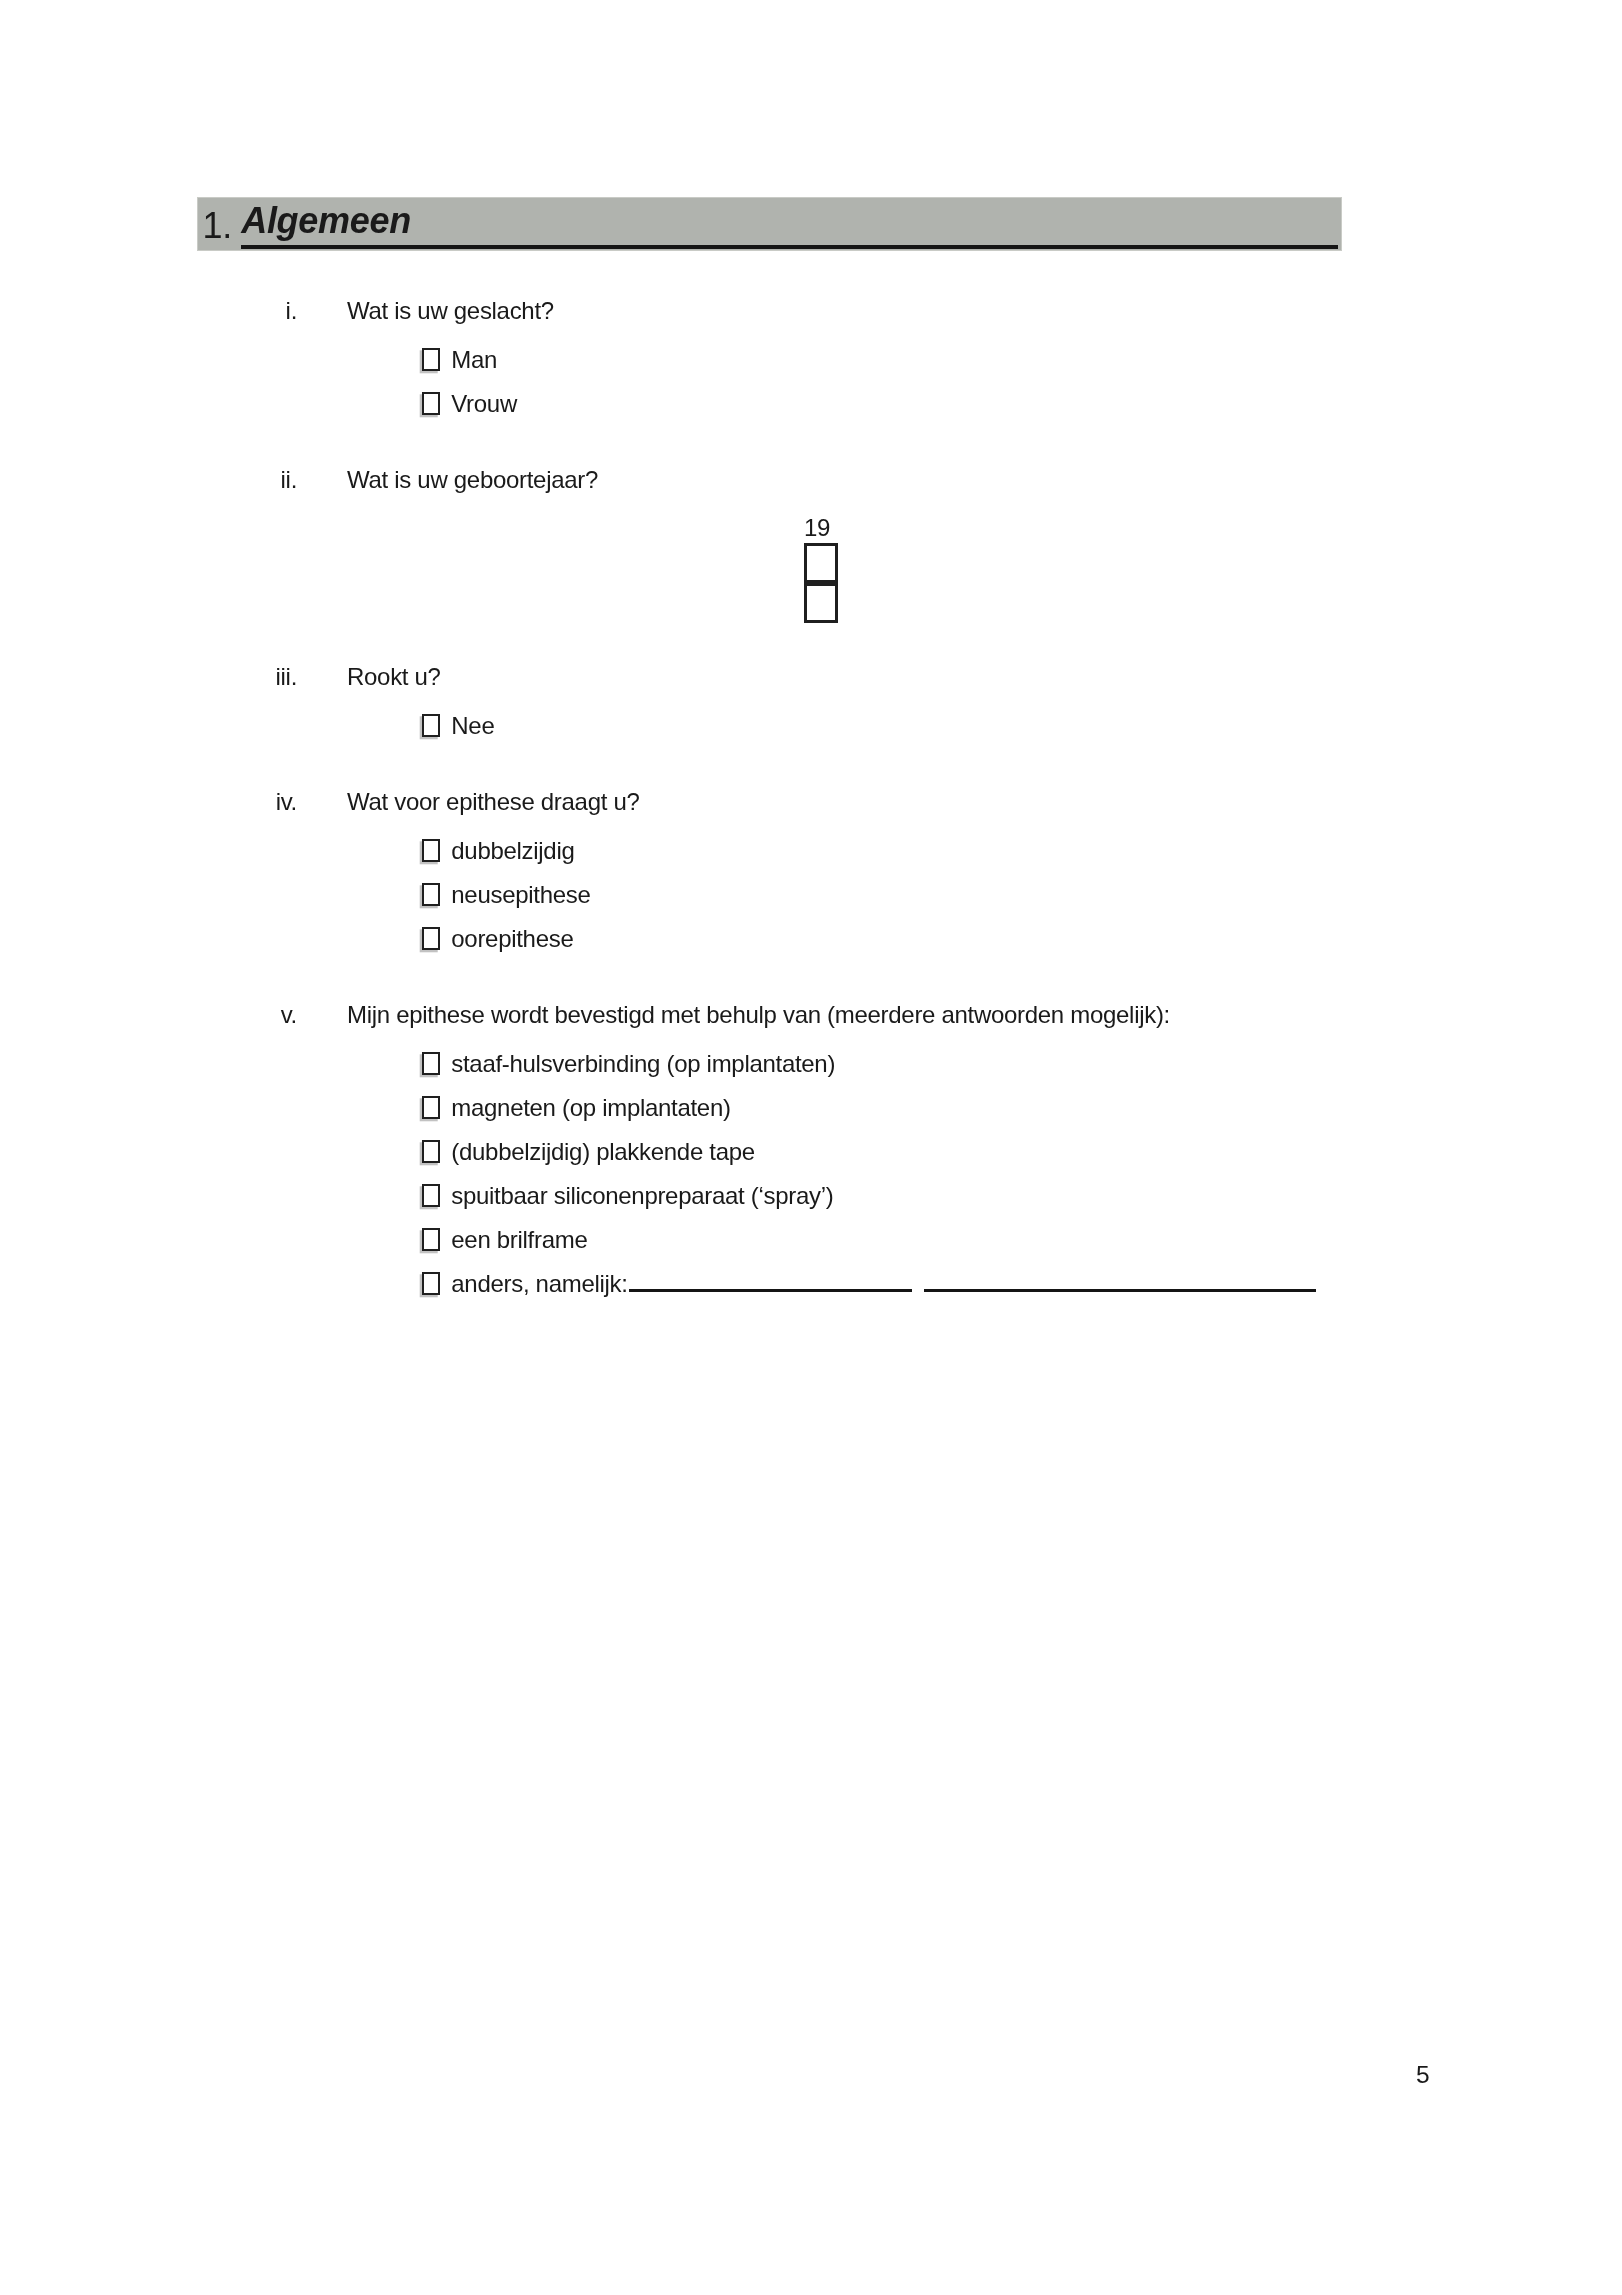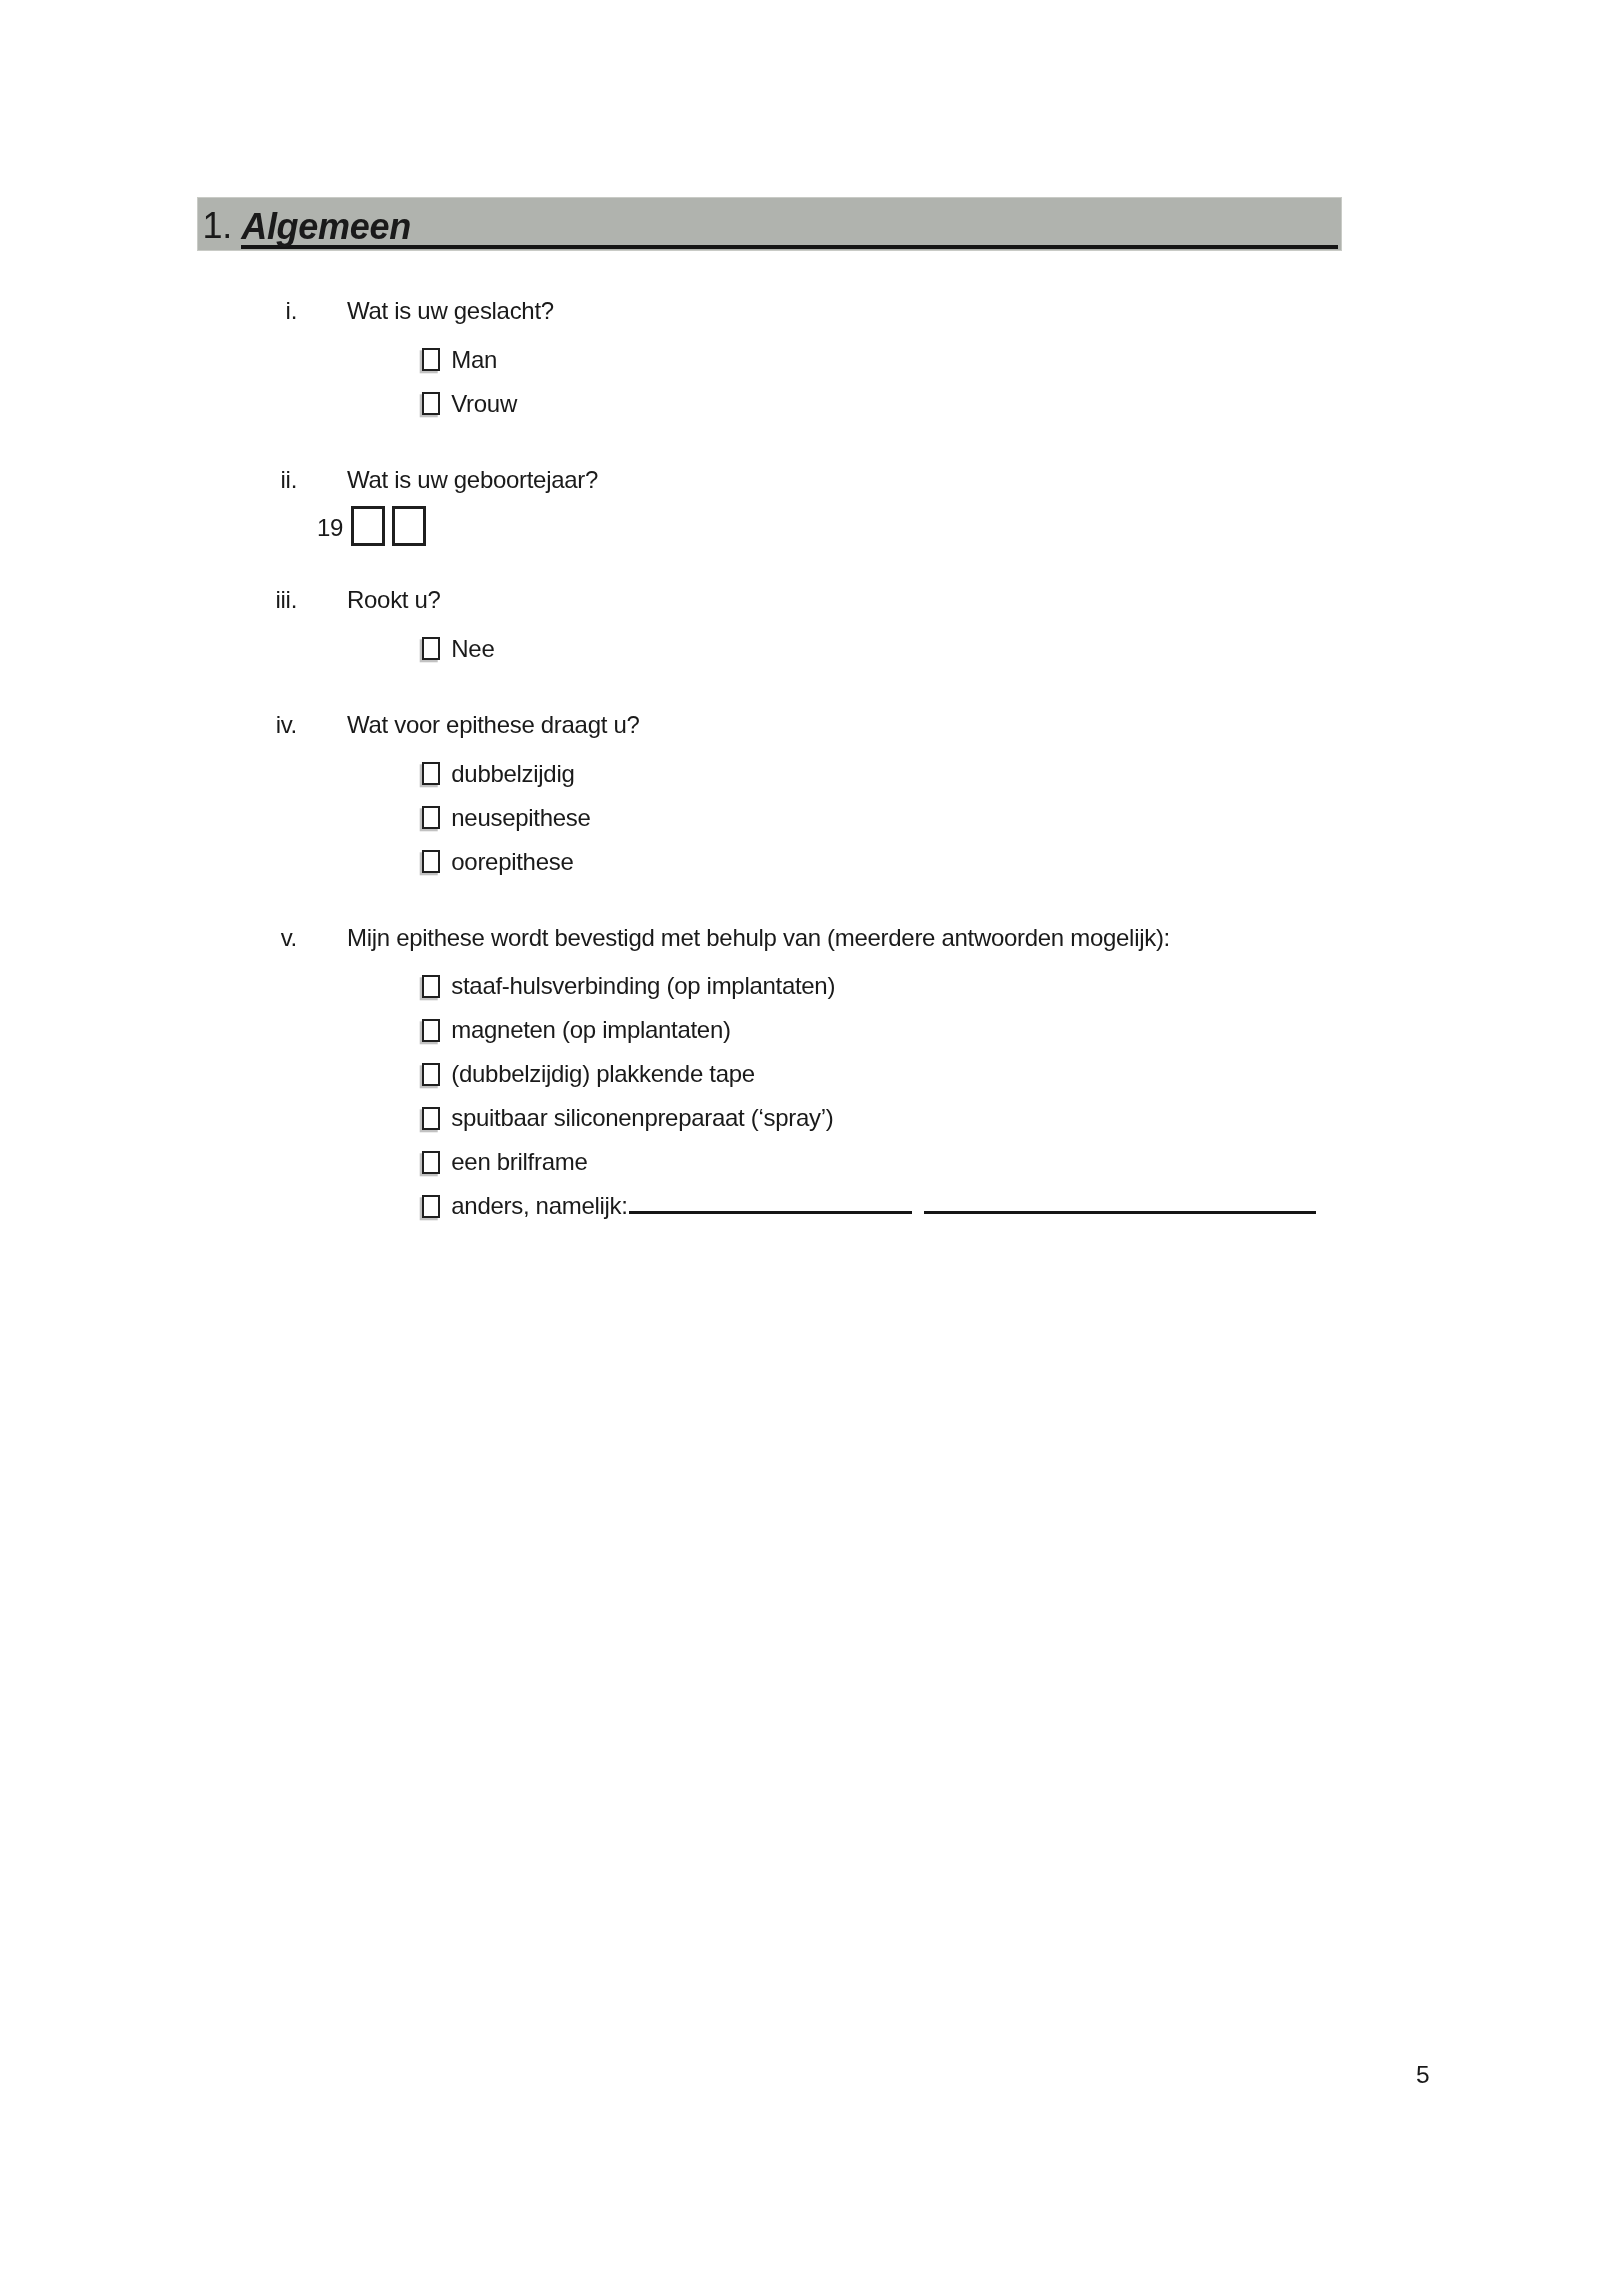--- a/index.html
+++ b/index.html
@@ -35,21 +35,21 @@
   .section-number{
     font-style:normal;
     font-weight:400;
     padding-bottom:4.6px;
     white-space:pre;
   }
   .section-title{
     font-weight:700;
     font-style:italic;
     border-bottom:4.6px solid #151515;
-    padding-bottom:0;
+    padding-bottom:6px;
     margin-left:9.2px;
   }
   .header-underline{
     flex:1;
     border-bottom:4.6px solid #151515;
     height:7.7px;
   }
   
   .questions{
     position:absolute;
@@ -94,25 +94,26 @@
     display:inline-block;
     border-bottom:3.1px solid #151515;
     height:23px;
     vertical-align:baseline;
   }
   .uline-long{width:499px;margin-left:10.7px;}
   .uline-a{width:283px;margin-left:1.5px;}
   .uline-b{width:392px;margin-left:12.2px;}
   
   .year-row{
-    margin-left:120px;
+    margin-left:92px;
     display:flex;
-    align-items:flex-start;
+    align-items:center;
     line-height:31px;
     margin-top:4.6px;
+    flex-direction:column;
   }
   .year-prefix{padding-top:6.1px;}
   .digit-box{
     display:inline-block;
     width:34px;
     height:40px;
     border:3.1px solid #1f1f1f;
     background:#ffffff;
     box-sizing:border-box;
     margin-left:7.7px;

